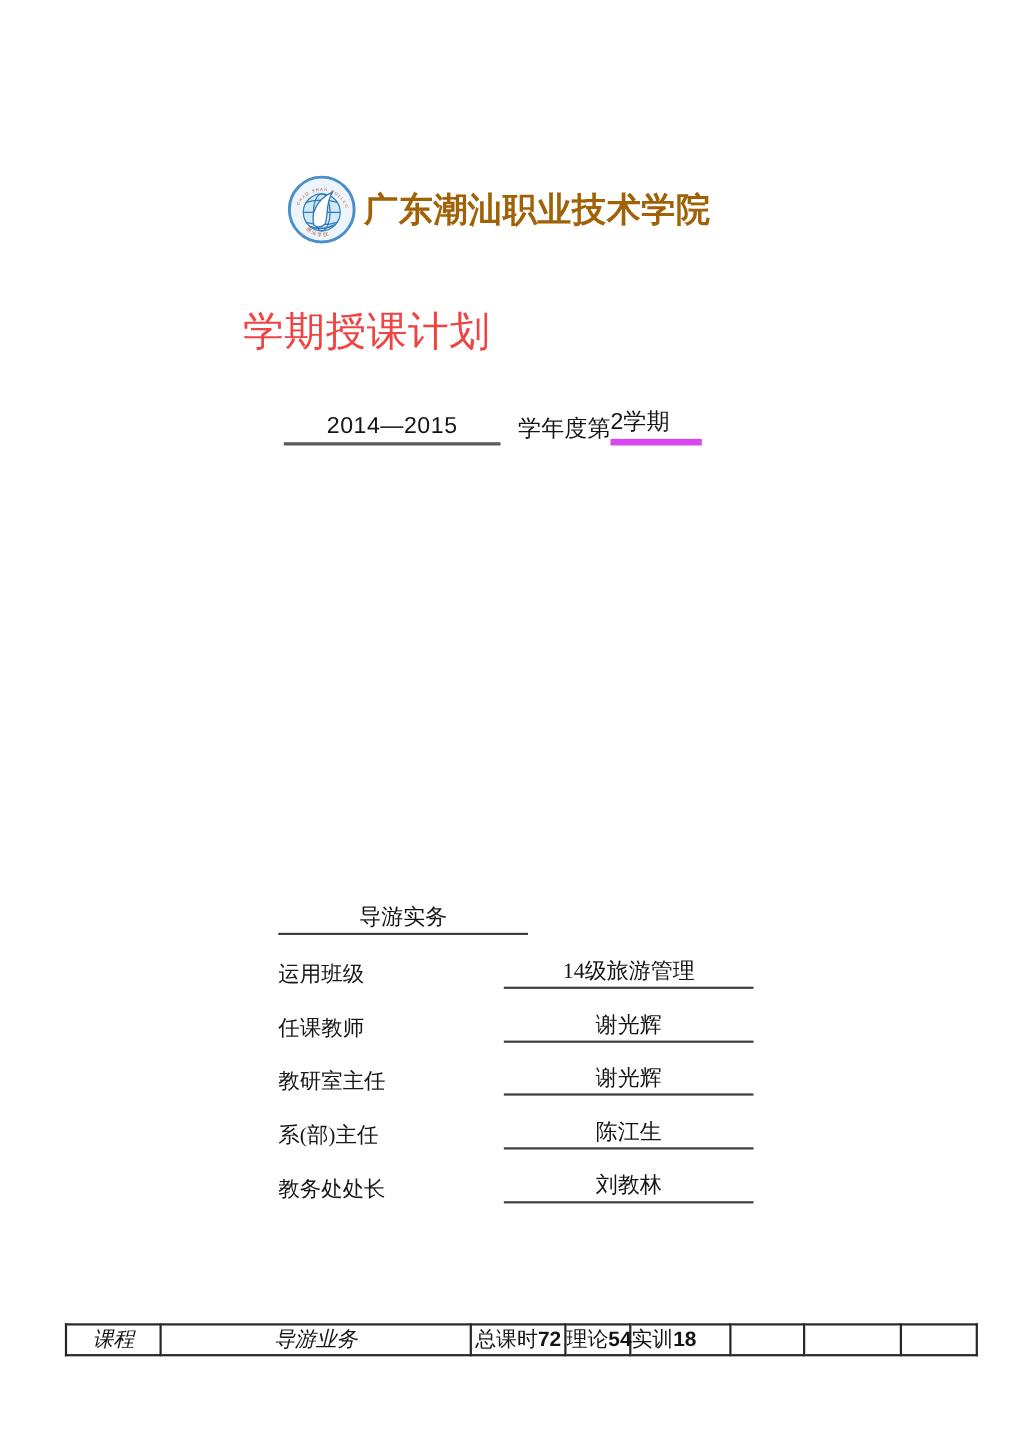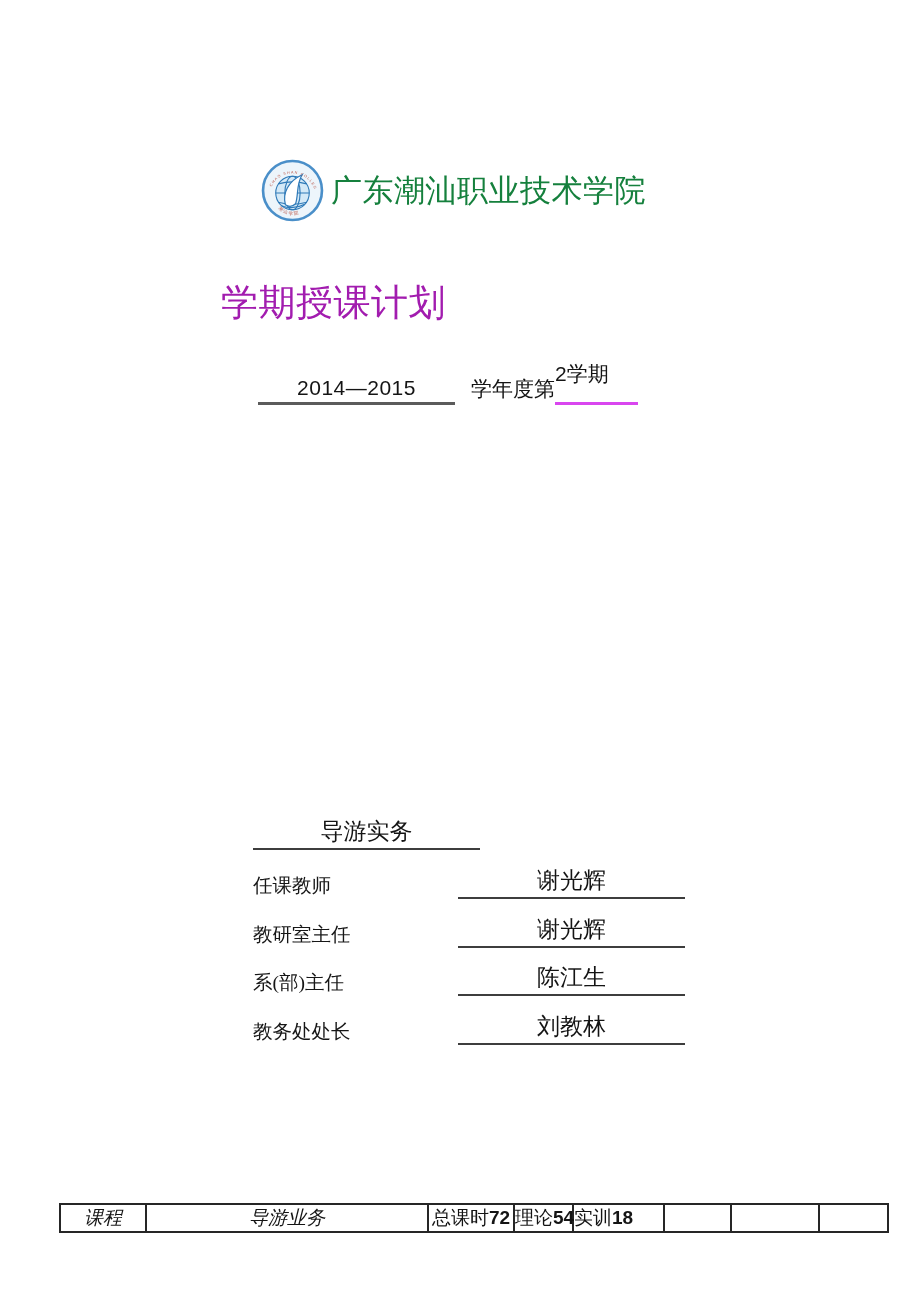--- a/index.html
+++ b/index.html
@@ -14,66 +14,67 @@
     font-family:"Liberation Serif","DejaVu Serif",serif;
   }
 
   
   .header {
     position:absolute; left:261px; top:159px;
     display:flex; align-items:center; gap:7px;
   }
   .logo { width:63px; height:63px; display:block; }
   .institution {
-    font-size:31px; letter-spacing:0.5px; color:#15803d;
+    font-size:31px; letter-spacing:0.5px; color:#a16207;
     white-space:nowrap;
+    font-weight:bold;
   }
 
   
   .doc-title {
     position:absolute; left:221px; top:283px;
-    font-size:37px; letter-spacing:0.5px; color:#a21caf;
+    font-size:37px; letter-spacing:0.5px; color:#ef4444;
     white-space:nowrap; line-height:1.1;
   }
 
   
   .term-line {
     position:absolute; left:258px; top:377px;
     display:flex; align-items:flex-end;
     height:28px; font-size:21px; white-space:nowrap;
   }
   .blank-years {
     width:197px; text-align:center;
     border-bottom:3px solid #5b5b5b;
     padding-bottom:2px;
     font-family:"Liberation Sans","DejaVu Sans",sans-serif;
     letter-spacing:0.5px;
   }
   .term-gap { width:16px; }
   .term-prefix { padding-bottom:2px; }
   .blank-semester {
-    border-bottom:3px solid #d946ef;
-    padding-bottom:14px; padding-right:29px;
+    border-bottom:6px solid #d946ef;
+    padding-bottom:2px; padding-right:29px;
   }
   .sem-num { font-family:"Liberation Sans","DejaVu Sans",sans-serif; }
 
   
   .form-block { position:absolute; left:253px; top:822px; }
   .form-row {
     display:flex; align-items:flex-end;
     height:28px; margin-bottom:20.8px;
   }
   .form-label {
     width:205px; font-size:19.5px; color:#161616;
     white-space:nowrap;
   }
   .form-value {
     width:227px; text-align:center;
     border-bottom:2px solid #3d3d3d;
-    font-size:23px; padding-bottom:1px;
+    font-size:20px; padding-bottom:1px;
     white-space:nowrap;
   }
 
   
   .section-heading {
     position:absolute; left:0; top:1157px; width:920px;
     text-align:center; font-size:25px; font-weight:bold;
     letter-spacing:1px; color:#161616;
   }
 
@@ -136,20 +137,24 @@
     <span class="term-gap"></span>
     <span class="term-prefix">学年度第</span>
     <span class="blank-semester"><span class="sem-num">2</span><span>学期</span></span>
   </div>
 
   <div class="form-block">
     <div class="form-row">
       <span class="form-value">导游实务</span>
     </div>
     <div class="form-row">
+      <span class="form-label">运用班级</span>
+      <span class="form-value">14级旅游管理</span>
+    </div>
+    <div class="form-row">
       <span class="form-label">任课教师</span>
       <span class="form-value">谢光辉</span>
     </div>
     <div class="form-row">
       <span class="form-label">教研室主任</span>
       <span class="form-value">谢光辉</span>
     </div>
     <div class="form-row">
       <span class="form-label">系(部)主任</span>
       <span class="form-value">陈江生</span>

